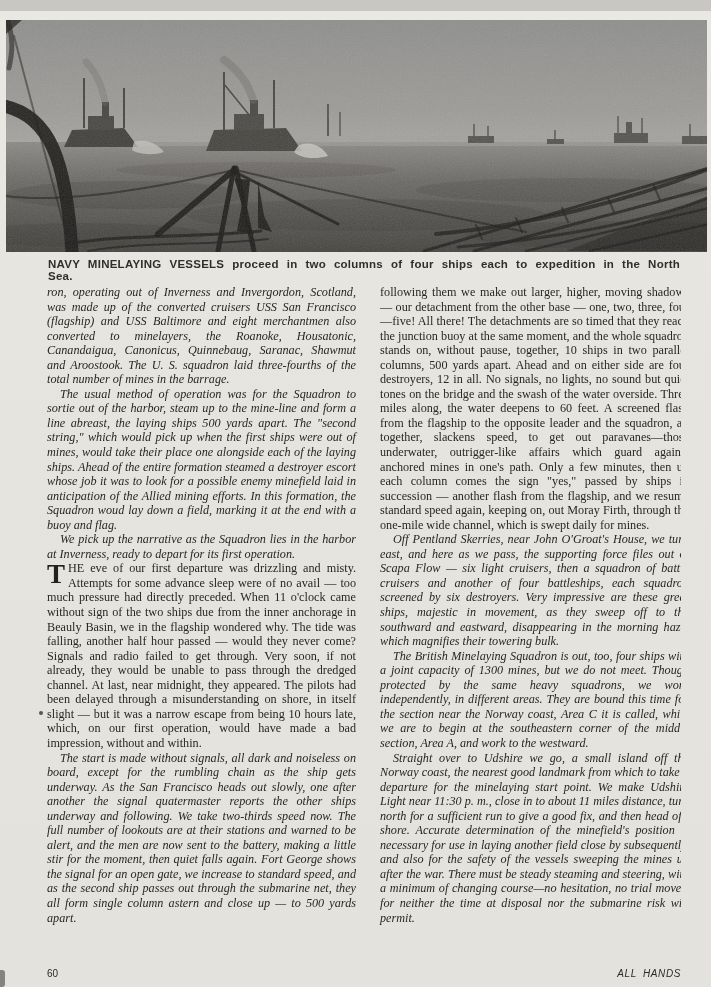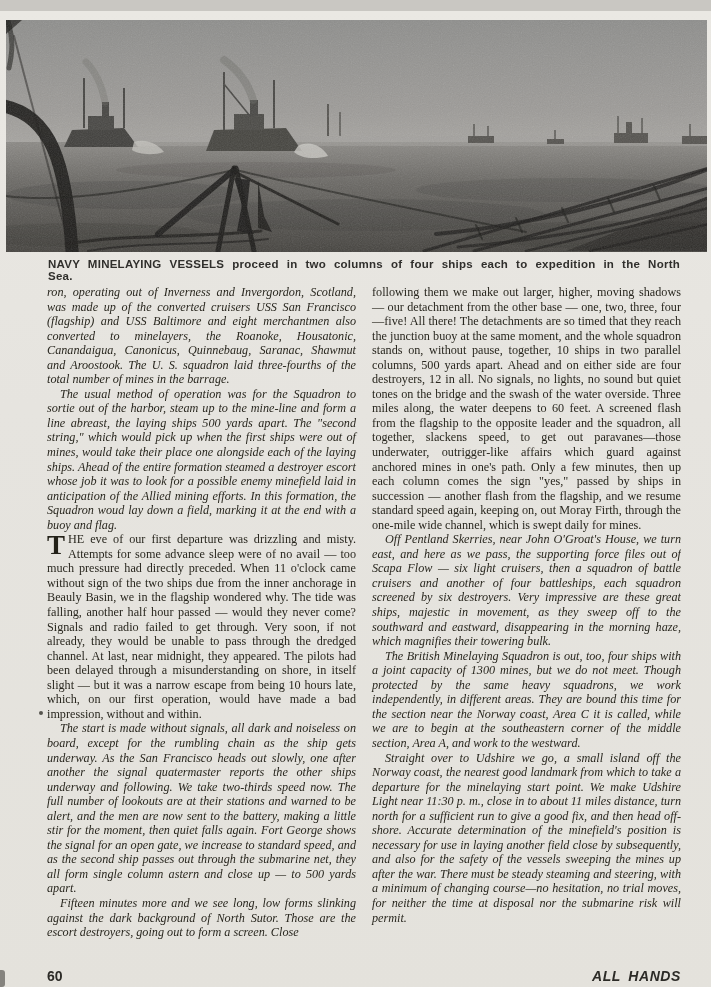--- a/index.html
+++ b/index.html
@@ -16,39 +16,39 @@
   }
   .photo svg{display:block;width:701px;height:232px;}
   .caption{
     position:absolute;left:48px;top:247px;width:632px;margin:0;
     font-family:"Liberation Sans", sans-serif;font-weight:bold;
     font-size:11.5px;letter-spacing:.25px;word-spacing:3px;color:#302f2c;
     text-align:justify;text-align-last:justify;
   }
   .columns{
     position:absolute;left:47px;top:274px;width:634px;height:684px;
-    display:flex;gap:16px;overflow:hidden;
+    display:flex;gap:24px;overflow:hidden;
   }
   .col{
     width:309px;flex:0 0 309px;
     font-size:12.2px;line-height:14.55px;color:#29271f;
     text-align:justify;
   }
   .col p{margin:0;}
   .col p.ind{text-indent:13px;font-style:italic;}
   .col p.it{font-style:italic;}
   .dropcap{
     float:left;font-weight:bold;font-size:27px;line-height:25px;
     padding:1px 3px 0 0;color:#232118;
   }
   .footer{
     position:absolute;left:47px;top:957px;width:634px;
     display:flex;justify-content:space-between;align-items:baseline;
-    font-family:"Liberation Sans", sans-serif;font-weight:bold;
-    font-size:14px;color:#2c2b27;
+    font-family:"Liberation Sans", sans-serif;font-weight:normal;
+    font-size:10px;color:#2c2b27;
   }
   .footer .mag{font-style:italic;letter-spacing:.6px;word-spacing:3px;}
   .scan-bar{
     position:absolute;left:78px;right:0;bottom:0;height:6px;
     background:linear-gradient(90deg,#4a4945 0%,#34332f 15%,#2f2e2b 70%,#3c3b37 100%);
   }
   .edge-smudge{
     position:absolute;left:0;top:959px;width:5px;height:17px;
     background:#85837e;border-radius:0 3px 3px 0;
   }
@@ -165,23 +165,23 @@
       <rect x="0" y="0" width="701" height="232" filter="url(#grainF)" opacity="0.18"></rect>
     </svg>
   </figure>
 
   <p class="caption">NAVY MINELAYING VESSELS proceed in two columns of four ships each to expedition in the North Sea.</p>
 
   <div class="columns">
     <div class="col">
       <p class="it">ron, operating out of Inverness and Invergordon, Scotland, was made up of the converted cruisers USS San Francisco (flagship) and USS Baltimore and eight merchantmen also converted to minelayers, the Roanoke, Housatonic, Canandaigua, Canonicus, Quinnebaug, Saranac, Shawmut and Aroostook. The U. S. squadron laid three-fourths of the total number of mines in the barrage.</p>
       <p class="it ind">The usual method of operation was for the Squadron to sortie out of the harbor, steam up to the mine-line and form a line abreast, the laying ships 500 yards apart. The "second string," which would pick up when the first ships were out of mines, would take their place one alongside each of the laying ships. Ahead of the entire formation steamed a destroyer escort whose job it was to look for a possible enemy minefield laid in anticipation of the Allied mining efforts. In this formation, the Squadron woud lay down a field, marking it at the end with a buoy and flag.</p>
+      <p class="it ind">We pick up the narrative as the Squadron lies in the harbor at Inverness, ready to depart for its first operation.</p>
       <p><span class="dropcap">T</span><span>HE eve of our first departure was drizzling and misty. Attempts for some advance sleep were of no avail — too much pressure had directly preceded. When 11 o'clock came without sign of the two ships due from the inner anchorage in Beauly Basin, we in the flagship wondered why. The tide was falling, another half hour passed — would they never come? Signals and radio failed to get through. Very soon, if not already, they would be unable to pass through the dredged channel. At last, near midnight, they appeared. The pilots had been delayed through a misunderstanding on shore, in itself slight — but it was a narrow escape from being 10 hours late, which, on our first operation, would have made a bad impression, without and within.</span></p>
       <p class="ind">The start is made without signals, all dark and noiseless on board, except for the rumbling chain as the ship gets underway. As the San Francisco heads out slowly, one after another the signal quatermaster reports the other ships underway and following. We take two-thirds speed now. The full number of lookouts are at their stations and warned to be alert, and the men are now sent to the battery, making a little stir for the moment, then quiet falls again. Fort George shows the signal for an open gate, we increase to standard speed, and as the second ship passes out through the submarine net, they all form single column astern and close up — to 500 yards apart.</p>
-      <p class="ind">Fifteen minutes more and we see long, low forms slinking against the dark background of North Sutor. Those are the escort destroyers, going out to form a screen. Close</p>
     </div>
     <div class="col">
       <p>following them we make out larger, higher, moving shadows — our detachment from the other base — one, two, three, four—five! All there! The detachments are so timed that they reach the junction buoy at the same moment, and the whole squadron stands on, without pause, together, 10 ships in two parallel columns, 500 yards apart. Ahead and on either side are four destroyers, 12 in all. No signals, no lights, no sound but quiet tones on the bridge and the swash of the water overside. Three miles along, the water deepens to 60 feet. A screened flash from the flagship to the opposite leader and the squadron, all together, slackens speed, to get out paravanes—those underwater, outrigger-like affairs which guard against anchored mines in one's path. Only a few minutes, then up each column comes the sign "yes," passed by ships in succession — another flash from the flagship, and we resume standard speed again, keeping on, out Moray Firth, through the one-mile wide channel, which is swept daily for mines.</p>
       <p class="ind">Off Pentland Skerries, near John O'Groat's House, we turn east, and here as we pass, the supporting force files out of Scapa Flow — six light cruisers, then a squadron of battle cruisers and another of four battleships, each squadron screened by six destroyers. Very impressive are these great ships, majestic in movement, as they sweep off to the southward and eastward, disappearing in the morning haze, which magnifies their towering bulk.</p>
       <p class="ind">The British Minelaying Squadron is out, too, four ships with a joint capacity of 1300 mines, but we do not meet. Though protected by the same heavy squadrons, we work independently, in different areas. They are bound this time for the section near the Norway coast, Area C it is called, while we are to begin at the southeastern corner of the middle section, Area A, and work to the westward.</p>
       <p class="ind">Straight over to Udshire we go, a small island off the Norway coast, the nearest good landmark from which to take a departure for the minelaying start point. We make Udshire Light near 11:30 p. m., close in to about 11 miles distance, turn north for a sufficient run to give a good fix, and then head off-shore. Accurate determination of the minefield's position is necessary for use in laying another field close by subsequently, and also for the safety of the vessels sweeping the mines up after the war. There must be steady steaming and steering, with a minimum of changing course—no hesitation, no trial moves, for neither the time at disposal nor the submarine risk will permit.</p>
     </div>
   </div>
 
   <div class="footer">

